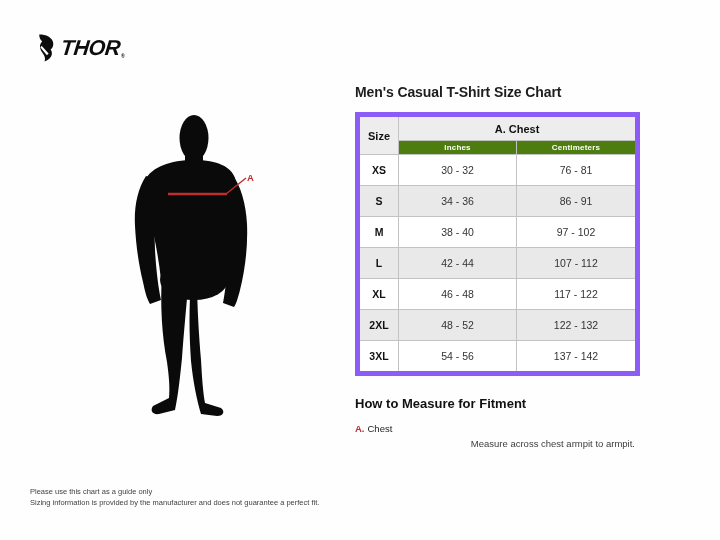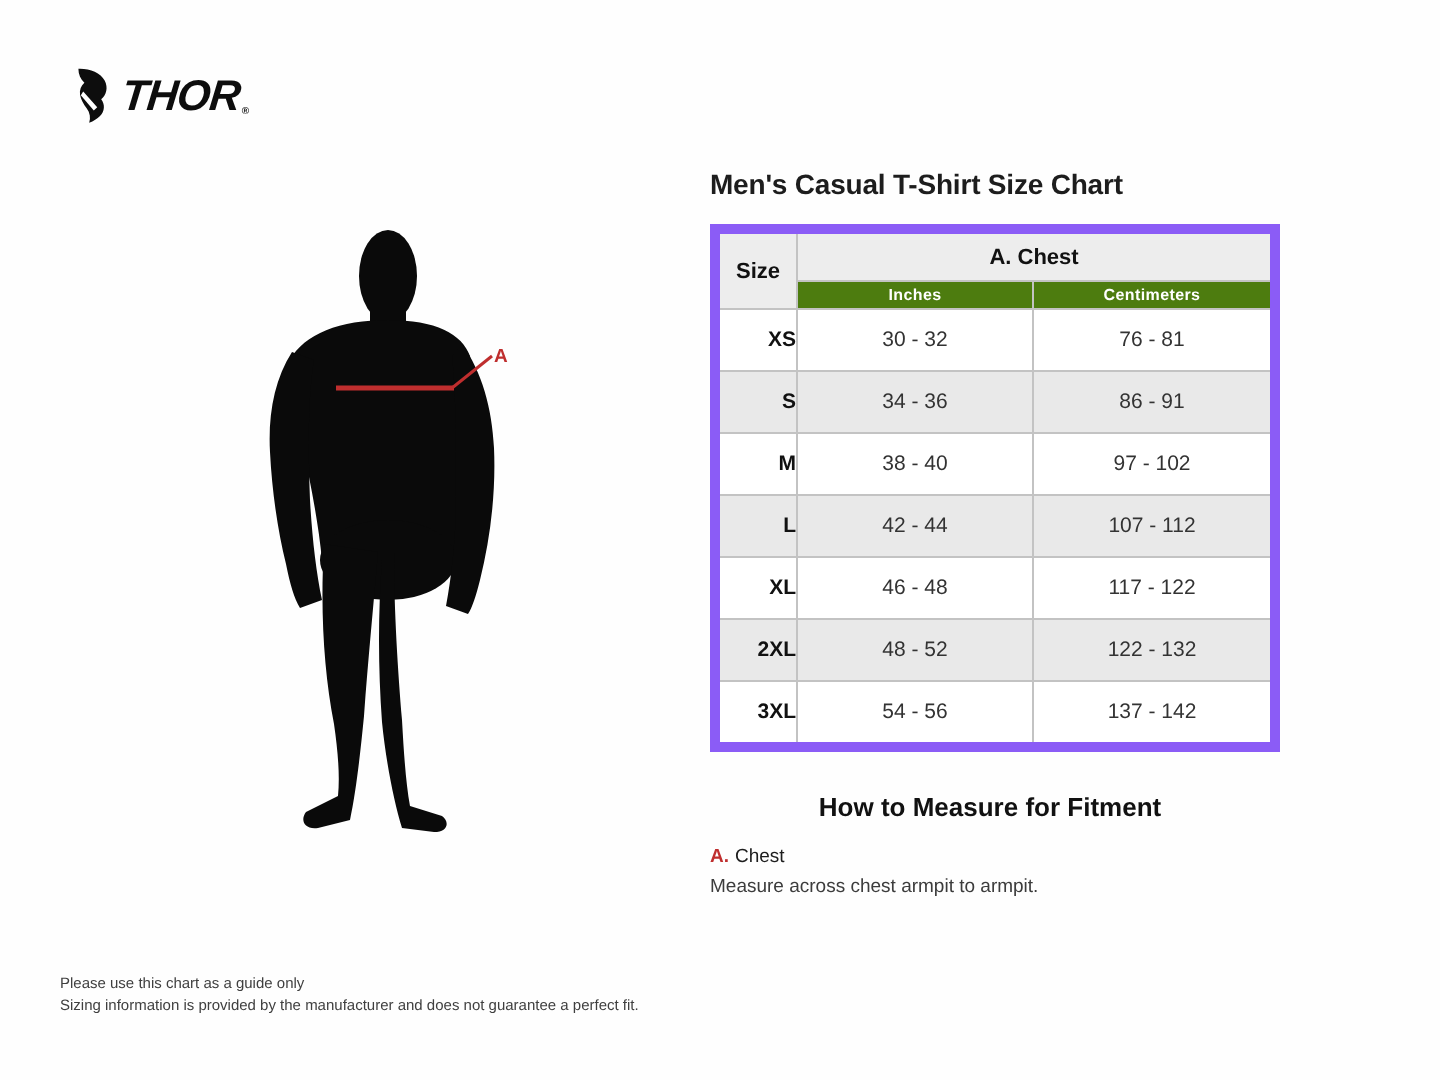--- a/index.html
+++ b/index.html
@@ -21,30 +21,30 @@
   .page-title{font-size:14px;font-weight:bold;color:#1d1d1d;margin:0 0 12px 0;letter-spacing:-0.1px;}
 
   table.size-chart{border-collapse:collapse;width:280px;table-layout:fixed;border:5px solid #8b5cf6;}
   .size-chart th,.size-chart td{border:1px solid #c3c3c3;text-align:center;padding:0;}
   .col-size{width:41px;}
   .col-in{width:118px;}
   .col-cm{width:121px;}
   .size-head{background:#ededed;font-size:11px;font-weight:bold;color:#111;}
   .group-head{background:#ededed;font-size:11px;font-weight:bold;color:#111;height:23px;}
   .bar{background:#4d7c0f;color:#fff;font-size:8px;font-weight:bold;height:13px;letter-spacing:0.2px;}
-  .size-chart tbody th{font-size:10.5px;font-weight:bold;color:#111;height:30px;text-align:right;}
+  .size-chart tbody th{font-size:10.5px;font-weight:bold;color:#111;height:30px;}
   .size-chart tbody td{font-size:10.5px;font-weight:normal;color:#333;height:30px;}
   .size-chart tbody tr:nth-child(odd){background:#fff;}
   .size-chart tbody tr:nth-child(even){background:#e9e9e9;}
 
-  .measure-heading{font-size:13px;font-weight:bold;color:#111;margin:20px 0 10px 0;text-align:center;}
+  .measure-heading{font-size:13px;font-weight:bold;color:#111;margin:20px 0 10px 0;}
   .measure-item{line-height:12px;}
   .measure-key{color:#bf2e2e;font-weight:bold;font-size:9.5px;}
   .measure-name{color:#1d1d1d;font-weight:normal;font-size:9.5px;margin-left:3px;}
-  .measure-desc{font-size:9.5px;color:#3c3c3c;margin-top:3px;}
+  .measure-desc{font-size:9.5px;color:#3c3c3c;margin-top:3px;text-align:right;}
 
   .footer{position:absolute;left:30px;top:487px;font-size:7.5px;color:#3f3f3f;line-height:10.5px;}
 </style>
 </head>
 <body>
 
 <div class="canvas">
 
   <div class="logo">
     <svg width="22" height="28" viewBox="0 0 22 28">

